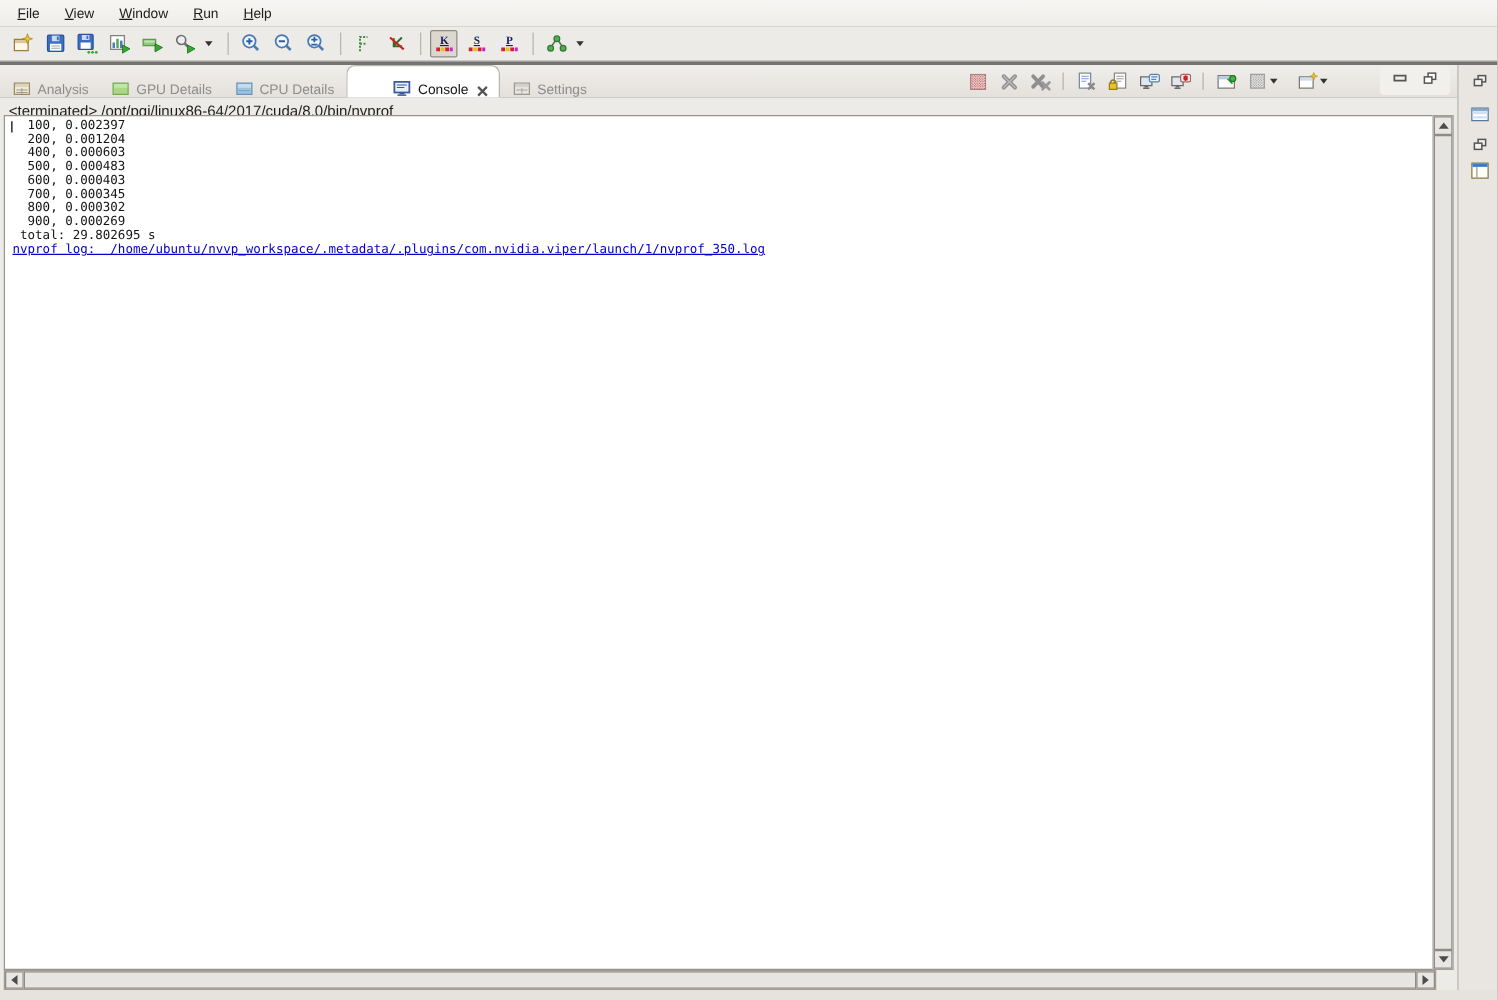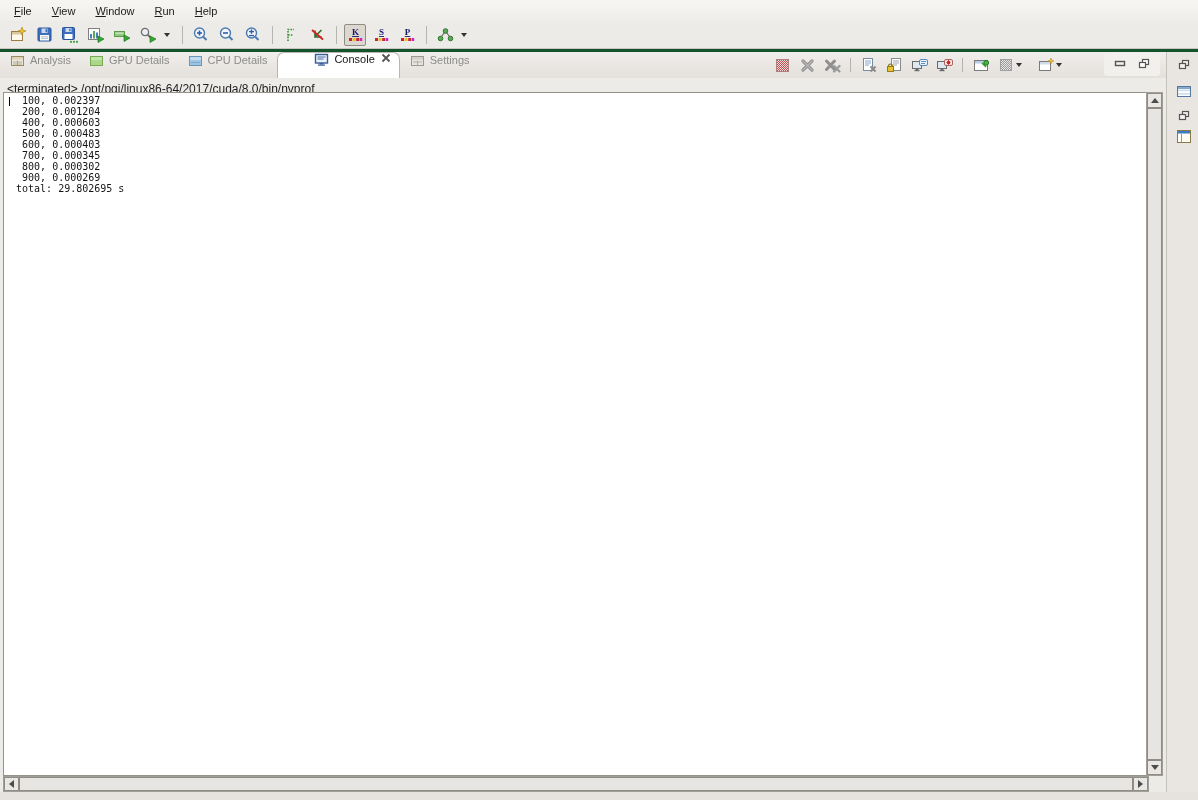--- a/index.html
+++ b/index.html
@@ -1,18 +1,18 @@
 <!DOCTYPE html>
 <html><head>
 <meta charset="utf-8">
 <style>
   html,body{margin:0;padding:0;}
   .screen{
     position:relative;width:1198px;height:800px;overflow:hidden;
-    background:#14532d;font-family:"Liberation Sans",sans-serif;
+    background:#737373;font-family:"Liberation Sans",sans-serif;
     -webkit-font-smoothing:none;
   }
   
   .menubar{
     position:absolute;left:0;top:0;width:1198px;height:21px;
     background:linear-gradient(#f7f6f4,#efede9);
     display:flex;align-items:center;padding-left:6px;box-sizing:border-box;
     font-size:11px;color:#1c1c1c;
   }
   .menu-item{padding:3px 8px;margin-right:4px;cursor:default;}
@@ -27,21 +27,21 @@
   .tb-btn.pressed{border:1px solid #8f8c86;background:#ddd8cf;border-radius:2px;width:20px;height:20px;}
   .tb-sep{width:1px;height:18px;background:#b8b5b0;margin:0 7px 0 4px;}
   .caret{width:0;height:0;border-left:3px solid transparent;border-right:3px solid transparent;border-top:4px solid #333;margin:0 8px 0 1px;}
   
   .tabrow{
     position:absolute;left:0;top:52px;width:1166px;height:26px;
     background:linear-gradient(#f0eeeb,#e4e1dc);
     display:flex;align-items:flex-end;
   }
   .tab{
-    height:24px;display:flex;align-items:flex-start;padding:0 8px;margin-left:2px;
+    height:24px;display:flex;align-items:flex-end;padding:0 8px;margin-left:2px;
     font-size:11px;color:#8c8c8c;cursor:default;white-space:nowrap;
   }
   .tab .tab-icon{margin-right:5px;display:flex;}
   .tab.active{
     background:#ffffff;color:#161616;border:1px solid #b9b6b0;border-bottom:none;
     border-radius:7px 7px 0 0;height:25px;padding-left:36px;
   }
   .tab-close{margin-left:6px;display:flex;}
   
   .console-toolbar{
@@ -420,20 +420,21 @@
       <div class="caret-bar"></div>
       <div class="console-line">  100, 0.002397</div>
       <div class="console-line">  200, 0.001204</div>
       <div class="console-line">  400, 0.000603</div>
       <div class="console-line">  500, 0.000483</div>
       <div class="console-line">  600, 0.000403</div>
       <div class="console-line">  700, 0.000345</div>
       <div class="console-line">  800, 0.000302</div>
       <div class="console-line">  900, 0.000269</div>
       <div class="console-line"> total: 29.802695 s</div>
+      <div class="console-link">nvprof log:  /home/ubuntu/nvvp_workspace/.metadata/.plugins/com.nvidia.viper/launch/1/nvprof_350.log</div>
     </div>
 
     <div class="vscroll">
       <div class="sb-btn" style="position:absolute;left:0;top:0;">
           <span class="tri-up"></span>
         </div>
       <div class="v-thumb"></div>
       <div class="sb-btn" style="position:absolute;left:0;bottom:0;">
           <span class="tri-down"></span>
         </div>

